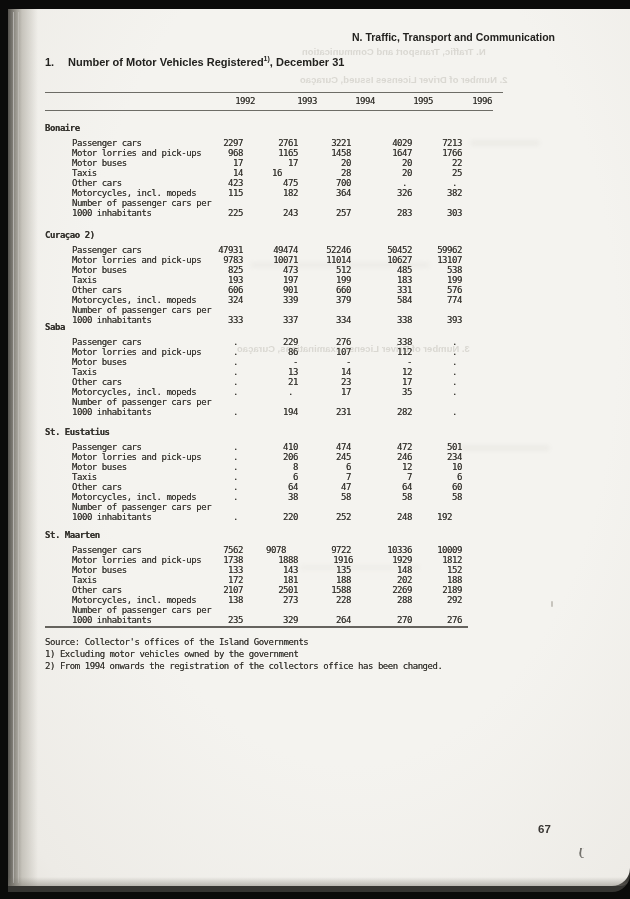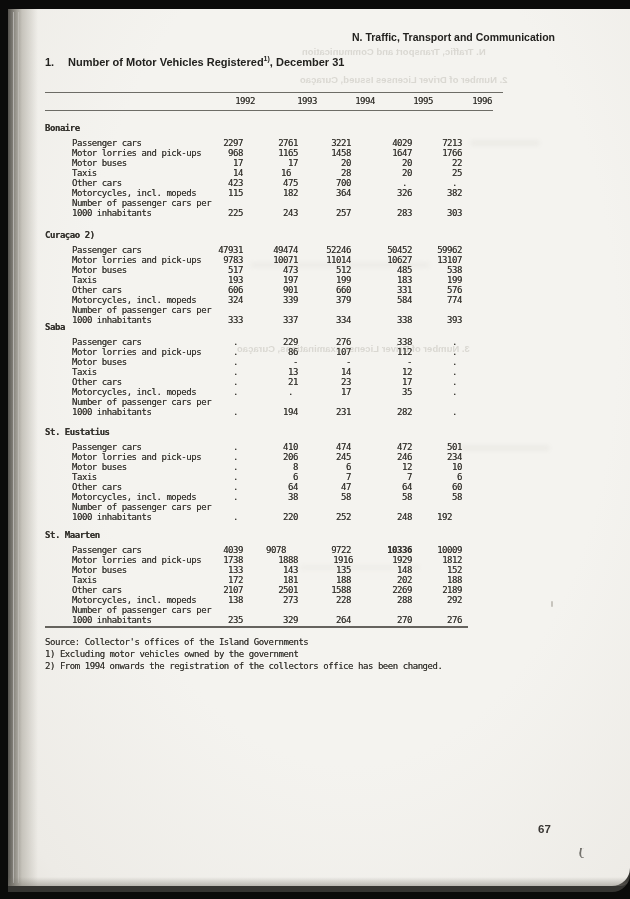--- a/index.html
+++ b/index.html
@@ -98,21 +98,21 @@
     <span class="rlabel mono">Motor buses</span>
   <span class="val mono" style="left: 154px;">17</span>
               <span class="val mono" style="left: 209px;">17</span>
               <span class="val mono" style="left: 262px;">20</span>
               <span class="val mono" style="left: 323px;">20</span>
               <span class="val mono" style="left: 373px;">22</span>
             </div>
             <div class="trow" style="top: 45px;">
     <span class="rlabel mono">Taxis</span>
   <span class="val mono" style="left: 154px;">14</span>
-              <span class="val mono" style="left: 202px;">16</span>
+              <span class="val mono" style="left: 193px;">16</span>
               <span class="val mono" style="left: 262px;">28</span>
               <span class="val mono" style="left: 323px;">20</span>
               <span class="val mono" style="left: 373px;">25</span>
             </div>
             <div class="trow" style="top: 55px;">
     <span class="rlabel mono">Other cars</span>
   <span class="val mono" style="left: 154px;">423</span>
               <span class="val mono" style="left: 209px;">475</span>
               <span class="val mono" style="left: 262px;">700</span>
               <span class="val mono dot" style="left: 323px;">.</span>
@@ -153,21 +153,21 @@
             <div class="trow" style="top: 25px;">
     <span class="rlabel mono">Motor lorries and pick-ups</span>
   <span class="val mono" style="left: 154px;">9783</span>
               <span class="val mono" style="left: 209px;">10071</span>
               <span class="val mono" style="left: 262px;">11014</span>
               <span class="val mono" style="left: 323px;">10627</span>
               <span class="val mono" style="left: 373px;">13107</span>
             </div>
             <div class="trow" style="top: 35px;">
     <span class="rlabel mono">Motor buses</span>
-  <span class="val mono" style="left: 154px;">517</span>
+  <span class="val mono" style="left: 154px;">825</span>
               <span class="val mono" style="left: 209px;">473</span>
               <span class="val mono" style="left: 262px;">512</span>
               <span class="val mono" style="left: 323px;">485</span>
               <span class="val mono" style="left: 373px;">538</span>
             </div>
             <div class="trow" style="top: 45px;">
     <span class="rlabel mono">Taxis</span>
   <span class="val mono" style="left: 154px;">193</span>
               <span class="val mono" style="left: 209px;">197</span>
               <span class="val mono" style="left: 262px;">199</span>
@@ -329,24 +329,24 @@
               <span class="val mono" style="left: 323px;">248</span>
               <span class="val mono" style="left: 363px;">192</span>
             </div>
           </div>
   </div>
         <div class="section" style="top: 530px;">
     <div class="sec-name mono">St. Maarten</div>
     <div class="rows">
             <div class="trow" style="top: 15px;">
     <span class="rlabel mono">Passenger cars</span>
-  <span class="val mono" style="left: 154px;">4039</span>
+  <span class="val mono" style="left: 154px;">7562</span>
               <span class="val mono" style="left: 209px; text-align: center;">9078</span>
               <span class="val mono" style="left: 262px;">9722</span>
-              <span class="val mono" style="left: 323px; font-weight: bold;">10336</span>
+              <span class="val mono" style="left: 323px;">10336</span>
               <span class="val mono" style="left: 373px; text-align: right;">10009</span>
             </div>
             <div class="trow" style="top: 25px;">
     <span class="rlabel mono">Motor lorries and pick-ups</span>
   <span class="val mono" style="left: 154px;">1738</span>
               <span class="val mono" style="left: 209px;">1888</span>
               <span class="val mono" style="left: 264px;">1916</span>
               <span class="val mono" style="left: 323px;">1929</span>
               <span class="val mono" style="left: 373px; text-align: right;">1812</span>
             </div>

